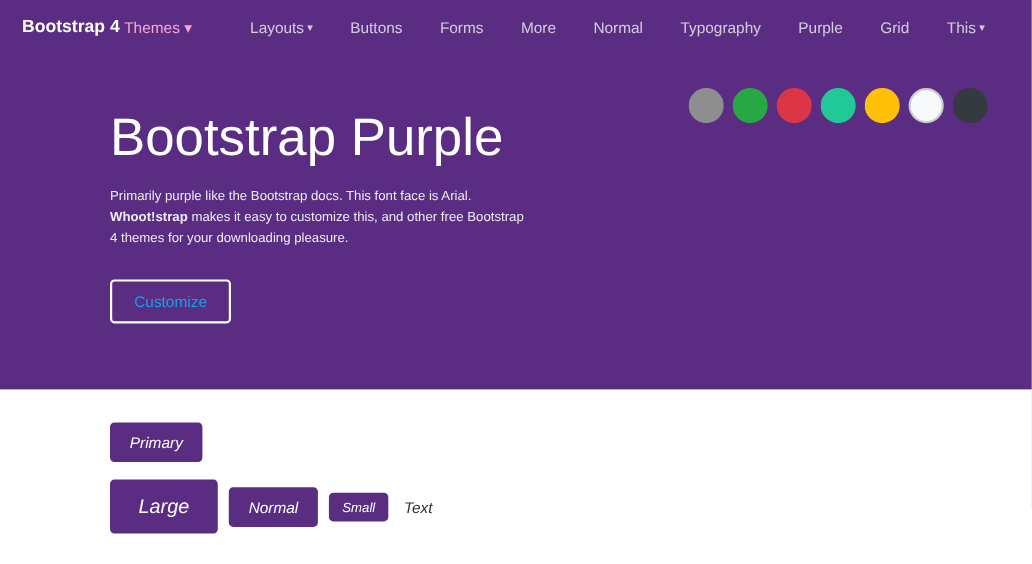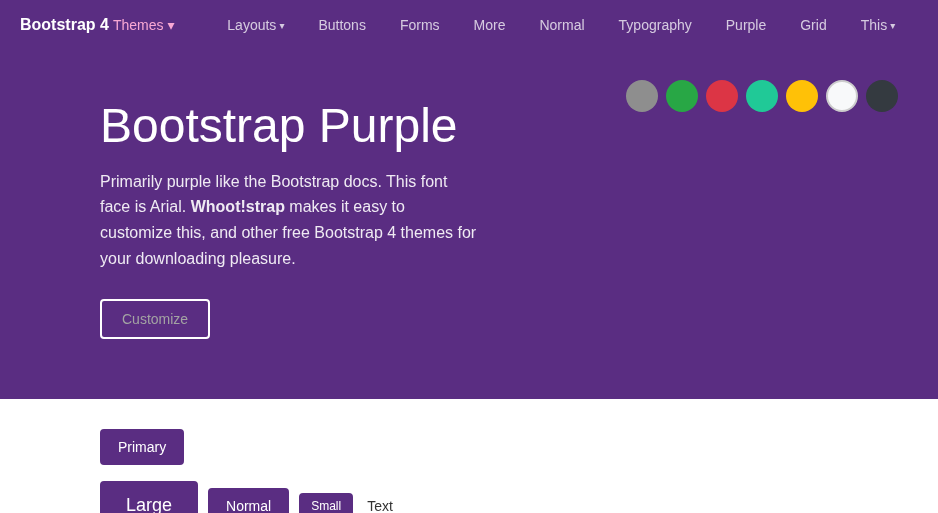--- a/index.html
+++ b/index.html
@@ -71,37 +71,37 @@
       cursor: pointer;
       border: 2px solid transparent;
     }
     .hero h1 {
       font-size: 48px;
       font-weight: normal;
       margin-bottom: 16px;
       line-height: 1.1;
     }
     .hero p {
-      font-size: 16px;
+      font-size: 12px;
       max-width: 380px;
       margin-bottom: 28px;
       line-height: 1.6;
       color: rgba(255,255,255,0.9);
     }
     .hero p strong {
       font-weight: bold;
     }
     .hero-buttons {
       display: flex;
       gap: 12px;
     }
     .btn-outline-light {
       background: transparent;
       border: 2px solid #fff;
-      color: #a3a3a3;
+      color: #0ea5e9;
       padding: 10px 20px;
       font-size: 14px;
       border-radius: 4px;
       cursor: pointer;
       font-family: Arial, sans-serif;
     }
 
     
     .content {
       padding: 30px 100px;
@@ -113,20 +113,21 @@
       display: flex;
       align-items: center;
       gap: 10px;
       margin-bottom: 16px;
     }
 
     .btn {
       cursor: pointer;
       font-family: Arial, sans-serif;
       border-radius: 4px;
+      font-style: italic;
     }
     .btn-primary {
       background: #5a2d82;
       border: 2px solid #5a2d82;
       color: #fff;
       padding: 8px 16px;
       font-size: 14px;
     }
     .btn-outline-primary {
       background: transparent;

